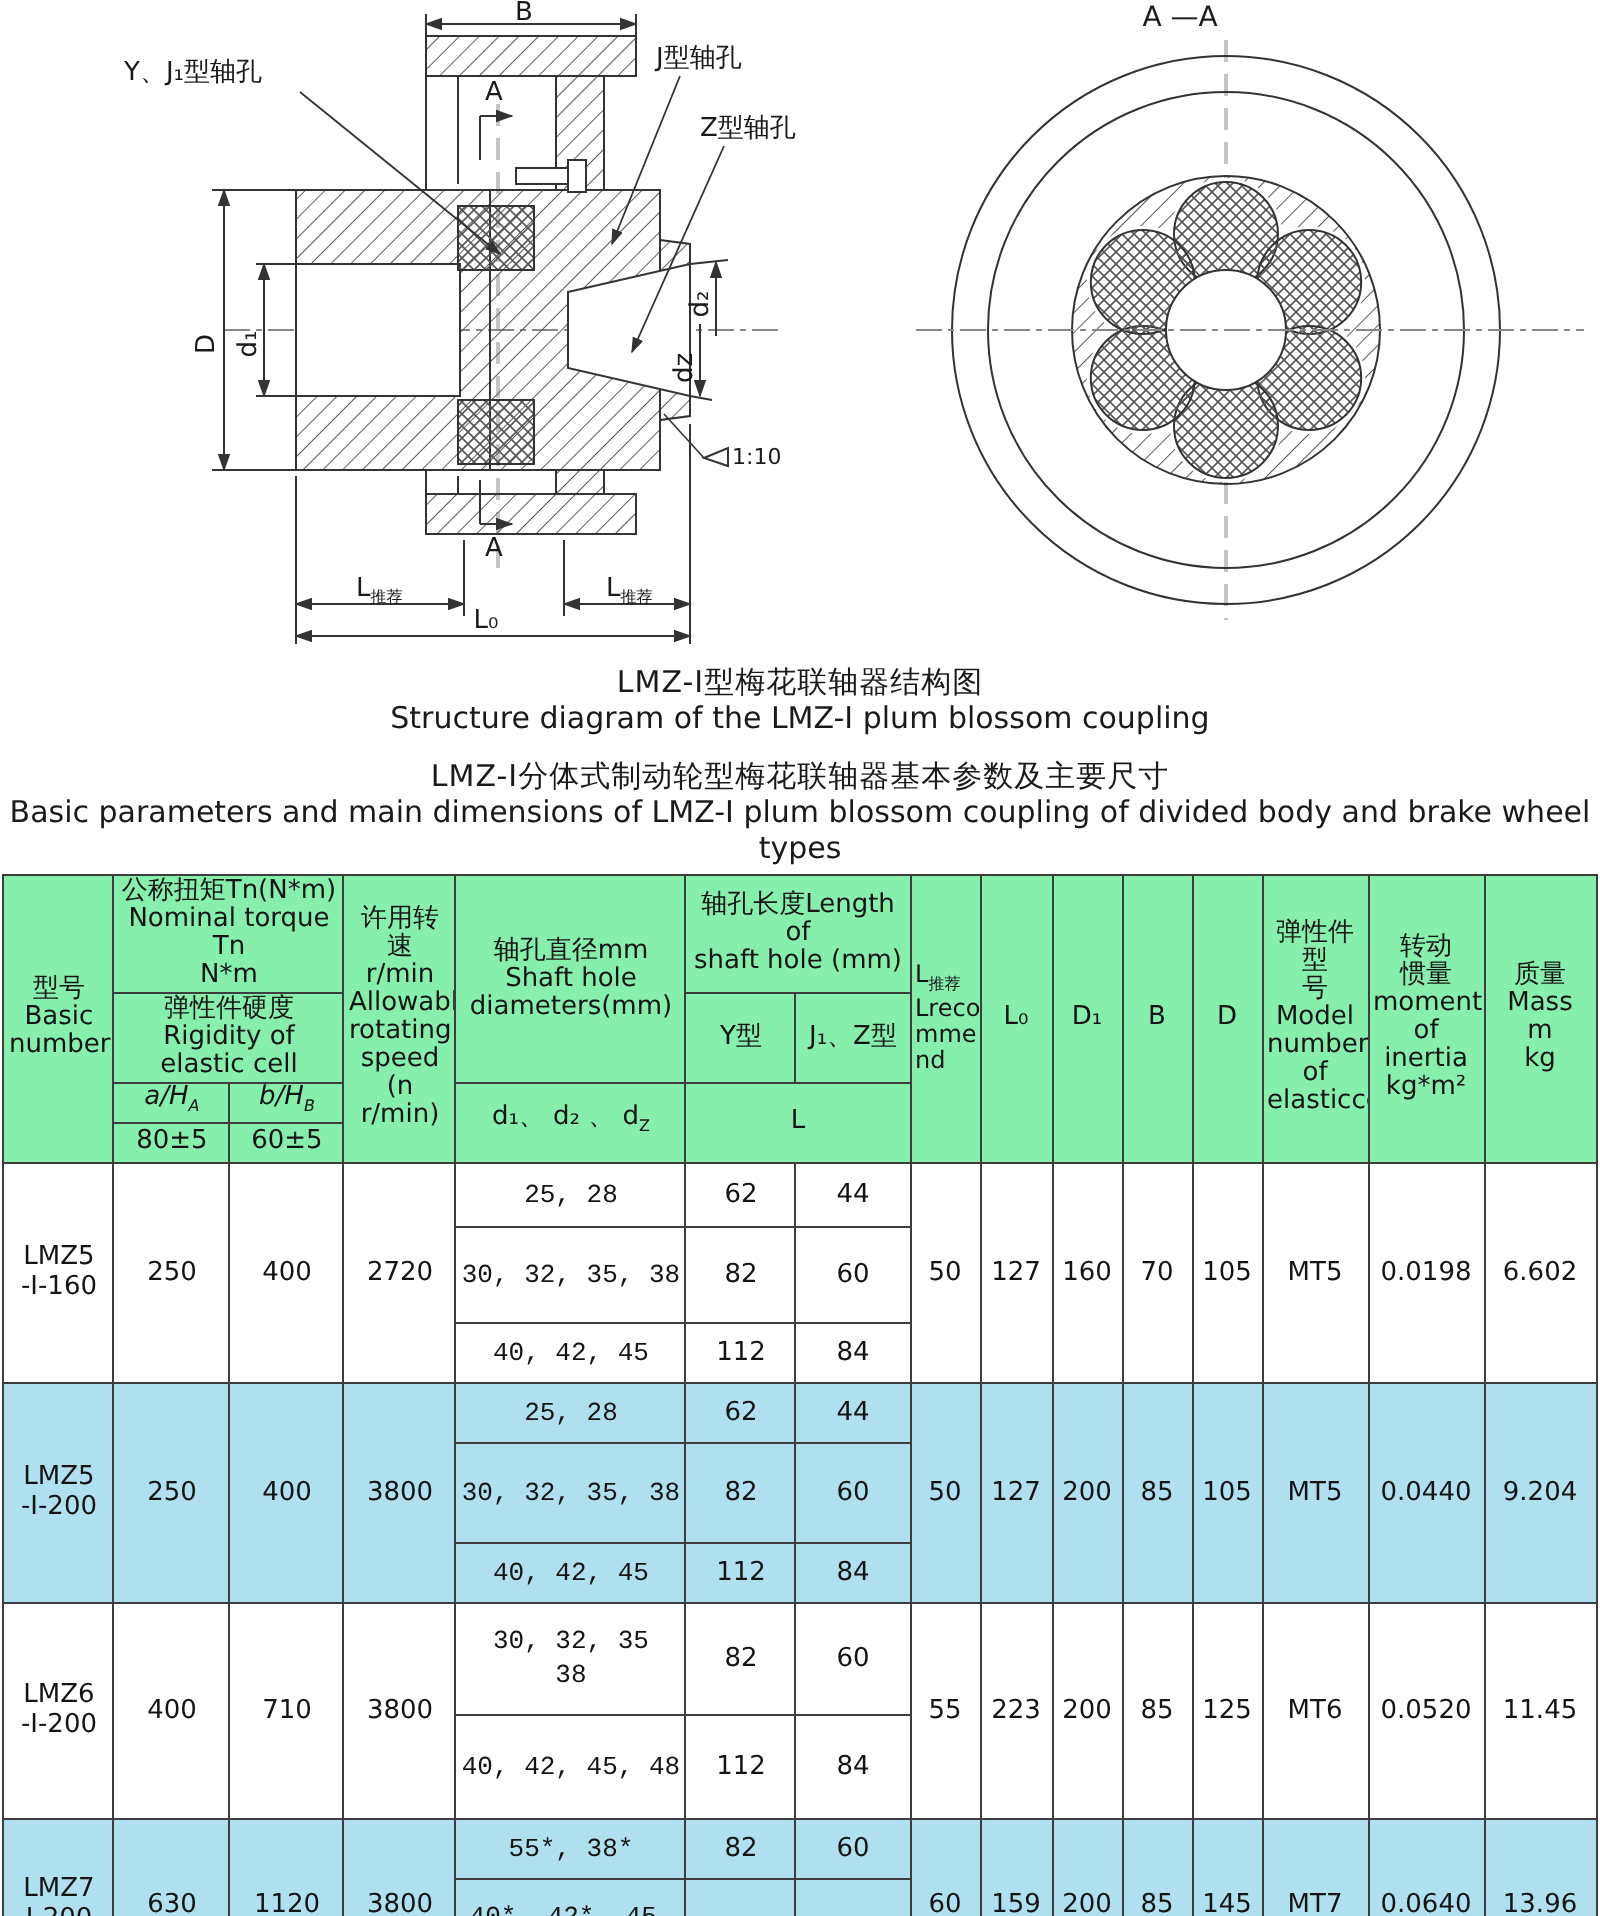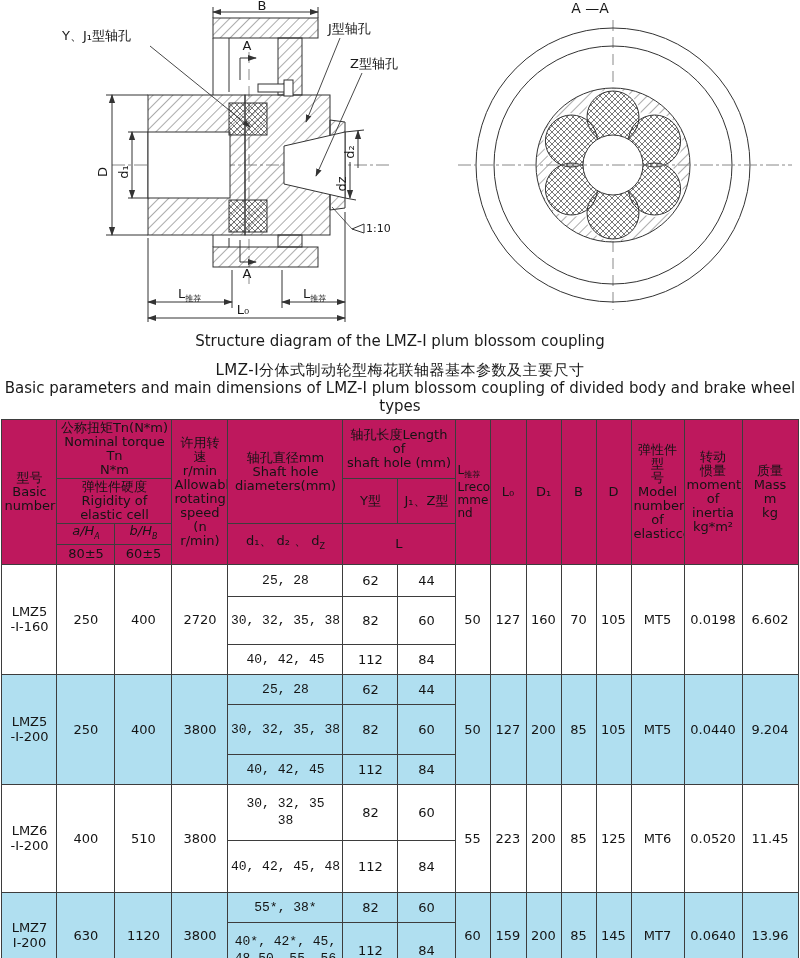--- a/index.html
+++ b/index.html
@@ -26,21 +26,21 @@
   table.params {
     border-collapse:collapse; table-layout:fixed;
     width:796px; margin:4px auto 0 auto;
   }
   table.params td {
     border:1px solid #3d3d3d;
     text-align:center; vertical-align:middle;
     font-size:13px; padding:1px 2px; color:#141414;
     overflow:hidden;
   }
-  td.hdr { background:#be185d; font-size:12px; line-height:14px; }
+  td.hdr { background:#86efac; font-size:12px; line-height:14px; }
   tr.blue td { background:#b0dff0; }
   td.pre { white-space:pre-line; }
   td.left { text-align:left; padding-left:7px; }
   td.dia { text-align:left; padding-left:8px; white-space:pre-line; line-height:17px;font-family:Liberation Mono, monospace; }
   td.small { font-size:11px; line-height:12px;font-style:italic; }
   sub { font-size:8px; }
   .lrec-block { text-align:left; font-size:12px; line-height:13px; }
   .lrec-rest { white-space:pre-line; font-size:12px; }
   tr.h44{height:44px} tr.h40{height:40px} tr.h16{height:16px} tr.h20{height:20px}
   tr.h30{height:30px} tr.h32{height:32px} tr.h48{height:48px} tr.h50{height:50px}
@@ -175,20 +175,21 @@
       <circle cx="571.4" cy="189" r="26" fill="url(#xhatch)" stroke="#333"></circle>
       <circle cx="571.4" cy="141" r="26" fill="url(#xhatch)" stroke="#333"></circle>
 
       <circle cx="613" cy="165" r="30" fill="#ffffff" stroke="#333"></circle>
 
       <line x1="458" y1="165" x2="792" y2="165" stroke="#888" stroke-width="1" stroke-dasharray="13 3 3 3"></line>
     </g>
   </svg>
 
   <div class="titles">
+    <div class="title-cn">LMZ-I型梅花联轴器结构图</div>
     <div class="title-en">Structure diagram of the LMZ-I plum blossom coupling</div>
     <div class="title-gap"></div>
     <div class="title-cn">LMZ-I分体式制动轮型梅花联轴器基本参数及主要尺寸</div>
     <div class="title-en">Basic parameters and main dimensions of LMZ-I plum blossom coupling of divided body and brake wheel types</div>
   </div>
 
   <table class="params">
     <colgroup>
       <col style="width:55px">
         <col style="width:58px">
@@ -326,21 +327,21 @@
     <tr class="h30 blue">
       <td class="dia">40, 42, 45</td>
       <td>112</td>
       <td>84</td>
     </tr>
 
     <tr class="h56">
       <td class="pre" rowspan="2">LMZ6
 -I-200</td>
       <td rowspan="2">400</td>
-      <td rowspan="2">510</td>
+      <td rowspan="2">710</td>
       <td rowspan="2">3800</td>
       <td class="dia">30, 32, 35
 38</td>
       <td>82</td>
       <td>60</td>
       <td rowspan="2">55</td>
       <td rowspan="2">223</td>
       <td rowspan="2">200</td>
       <td rowspan="2">85</td>
       <td rowspan="2">125</td>

